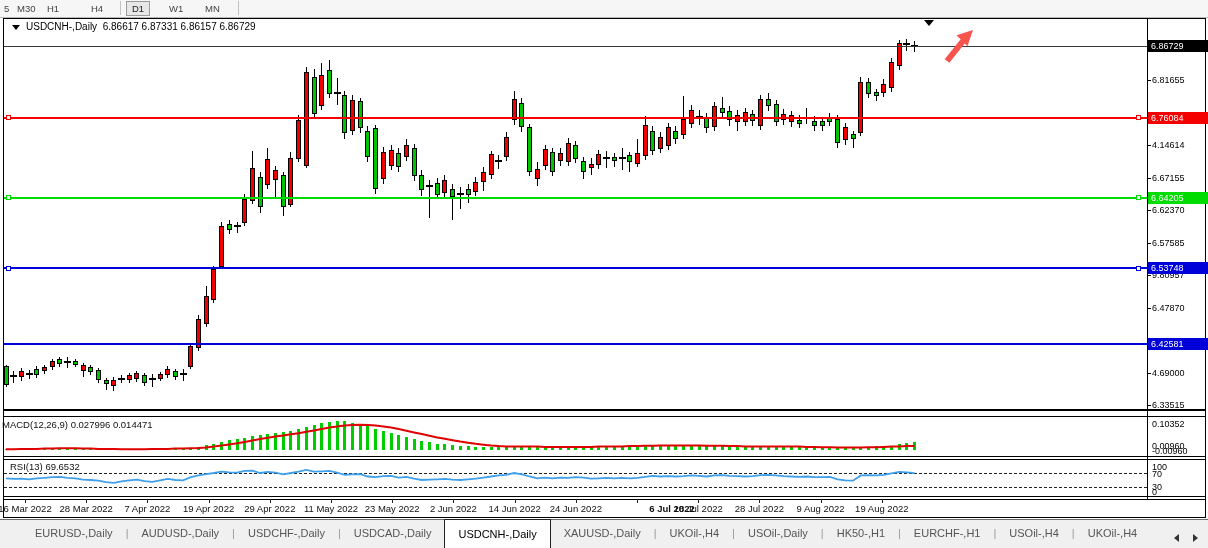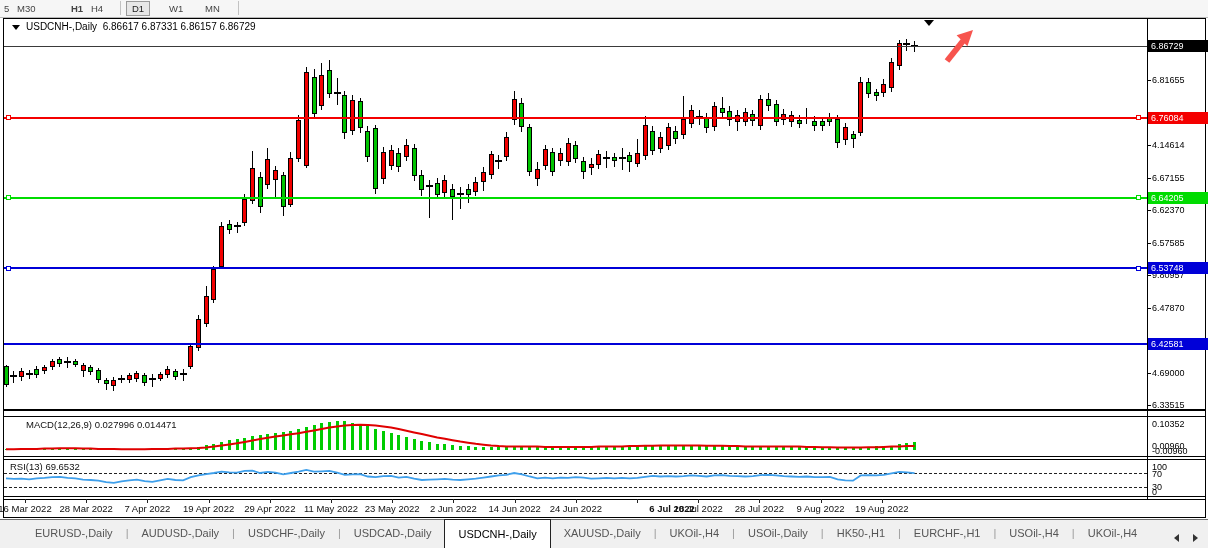--- a/index.html
+++ b/index.html
@@ -40,21 +40,21 @@
   .tabsep{font-size:11px;color:#999;padding-top:7px;}
   .scrolltri{position:absolute;top:534px;width:0;height:0;border-top:4px solid transparent;border-bottom:4px solid transparent;z-index:30;}
 </style>
 </head>
 <body>
 
 <div id="screen">
   <div id="toolbar">
       <div class="tfbtn" style="left: 1px; position: absolute;">5</div>
       <div class="tfbtn" style="left: 14px; position: absolute;">M30</div>
-      <div class="tfbtn" style="left: 68px; position: absolute; font-weight: bold;">H1</div>
+      <div class="tfbtn" style="left: 44px; position: absolute;">H1</div>
       <div class="tfbtn" style="left: 88px; position: absolute;">H4</div>
       <div class="tfbtn active" style="left: 126px; position: absolute;">D1</div>
       <div class="tfbtn" style="left: 166px; position: absolute;">W1</div>
       <div class="tfbtn" style="left: 202px; position: absolute;">MN</div>
       <div class="tfsep" style="left: 120px; position: absolute;"></div>
       <div class="tfsep" style="left: 238px; position: absolute;"></div>
     </div>
 
   <div class="frame" style="left:3px;top:18px;width:1203px;height:1px;"></div>
   <div class="frame" style="left:3px;top:18px;width:1px;height:500px;"></div>
@@ -65,21 +65,21 @@
   <div class="frame" style="left:3px;top:416px;width:1203px;height:1px;"></div>
   <div class="frame" style="left:3px;top:456px;width:1203px;height:1px;"></div>
   <div class="frame" style="left:3px;top:459px;width:1203px;height:1px;"></div>
   <div class="frame" style="left:3px;top:496px;width:1203px;height:1px;"></div>
   <div class="frame" style="left:3px;top:499px;width:1203px;height:1px;"></div>
 
   <div id="chart-title">
     <span class="tri"></span><span>USDCNH-,Daily</span>&nbsp;&nbsp;<span>6.86617 6.87331 6.86157 6.86729</span>
   </div>
 
-  <div class="paneltitle" style="left:26px;top:419px;text-align:center;">
+  <div class="paneltitle" style="left:2px;top:419px;text-align:center;">
     <span>MACD(12,26,9)</span>&nbsp;<span>0.027996 0.014471</span>
   </div>
   <div class="paneltitle" style="left:10px;top:461px;">
     <span>RSI(13)</span>&nbsp;<span>69.6532</span>
   </div>
 
   <div id="plot" style="position:absolute;left:0;top:0;width:1208px;height:548px;">
       <div class="wick" style="left: 5.5px; top: 364.607px; height: 22.2618px; position: absolute;"></div>
       <div class="body" style="left: 3.5px; top: 365.956px; height: 18.8888px; background: rgb(0, 196, 0); position: absolute;"></div>
       <div class="wick" style="left: 13.2px; top: 371.353px; height: 11.4682px; position: absolute;"></div>

